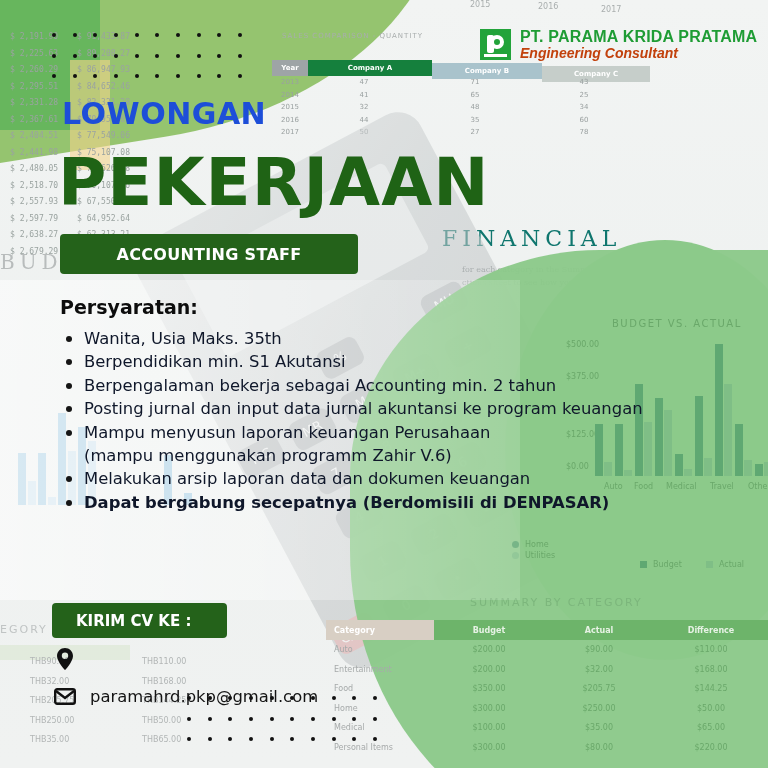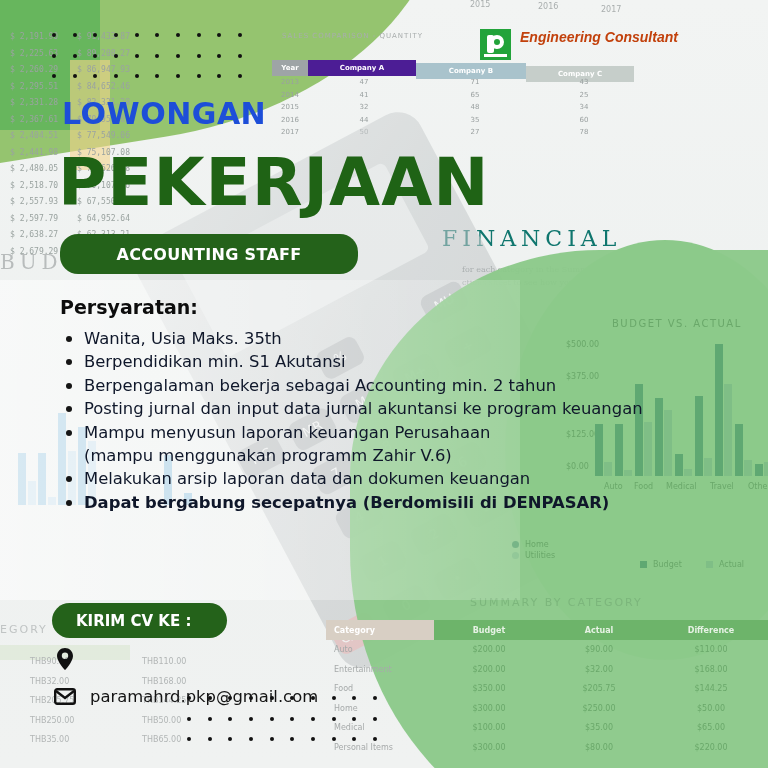--- a/index.html
+++ b/index.html
@@ -66,21 +66,21 @@
   .logo-mark .p-stem{position:absolute;left:7px;top:6px;width:7px;height:18px;background:#fff;border-radius:2px}
   .logo-mark .p-bowl{position:absolute;left:10px;top:6px;width:14px;height:14px;border:4px solid #fff;border-radius:50%}
   .logo-mark .p-tag{position:absolute;left:4px;top:25px;width:23px;height:3px;background:#fff}
   .logo-text{margin-left:9px;line-height:1}
   .logo-name{font-family:"Liberation Sans",sans-serif;font-weight:bold;font-size:16px;color:#1e9c34;letter-spacing:.2px}
   .logo-sub{font-family:"Liberation Sans",sans-serif;font-weight:bold;font-style:italic;font-size:14px;color:#c2410c;margin-top:1px}
 
   .h-lowongan{position:absolute;left:62px;top:96px;font-family:"DejaVu Sans",sans-serif;font-weight:bold;font-size:30px;letter-spacing:.5px;color:#1d4ed8}
   .h-pekerjaan{position:absolute;left:58px;top:150px;font-family:"DejaVu Sans",sans-serif;font-weight:bold;font-size:66px;letter-spacing:1px;color:#1f6315;line-height:1}
 
-  .pill{position:absolute;background:#24621a;color:#fff;border-radius:18px;display:flex;align-items:center;justify-content:center;font-family:"DejaVu Sans",sans-serif;font-weight:bold}
+  .pill{position:absolute;background:#24621a;color:#fff;border-radius:4px;display:flex;align-items:center;justify-content:center;font-family:"DejaVu Sans",sans-serif;font-weight:bold}
   .pill-job{left:60px;top:234px;width:298px;height:40px;font-size:16px;letter-spacing:.3px}
   .pill-cv{left:52px;top:603px;width:175px;height:35px;font-size:15px;justify-content:flex-start;padding-left:24px}
 
   .req-title{position:absolute;left:60px;top:296px;font-family:"DejaVu Sans",sans-serif;font-weight:bold;font-size:19px;color:#0d0d0d}
   .req-list{position:absolute;left:62px;top:327px;list-style:none}
   .req-list li{position:relative;padding-left:22px;font-family:"DejaVu Sans",sans-serif;font-size:16.4px;line-height:23.4px;color:#0f172a;white-space:nowrap}
   .req-list li::before{content:"";position:absolute;left:4px;top:9px;width:6px;height:6px;border-radius:50%;background:#151515}
   .req-list li.cont::before{display:none}
   .req-list li.bold{font-weight:bold}
 
@@ -104,21 +104,21 @@
 </div>
 
 <div class="layer" style="left:470px;top:0;font-size:8px;color:#a9aeae">2015</div>
 <div class="layer" style="left:538px;top:2px;font-size:8px;color:#a9aeae">2016</div>
 <div class="layer" style="left:601px;top:5px;font-size:8px;color:#a9aeae">2017</div>
 
 <div class="sales-title">SALES COMPARISON - QUANTITY</div>
 <div class="year-table">
   <div class="th">
     <div class="c" style="width:36px;background:#9ea4a6;height:16px;line-height:16px">Year</div>
-    <div class="c" style="width:108px;background:#4c1d95;height:16px;line-height:16px">Company A</div>
+    <div class="c" style="width:124px;background:#15803d;height:16px;line-height:16px">Company A</div>
     <div class="c" style="width:110px;background:#a9c3cc;height:16px;line-height:16px;margin-top:6px">Company B</div>
     <div class="c" style="width:108px;background:#c6ceca;height:16px;line-height:16px;margin-top:12px">Company C</div>
   </div>
   <div class="row">
       <div class="c" style="width:36px">2013</div>
       <div class="c" style="width:112px">47</div>
       <div class="c" style="width:110px">71</div>
       <div class="c" style="width:108px">43</div>
     </div>
   <div class="row">
@@ -360,20 +360,21 @@
     <span style="left:186px;top:41.4px"></span>
 </div>
 
 <div class="logo">
   <div class="logo-mark">
     <div class="p-bowl"></div>
     <div class="p-stem"></div>
     <div class="p-tag"></div>
   </div>
   <div class="logo-text">
+    <div class="logo-name">PT. PARAMA KRIDA PRATAMA</div>
     <div class="logo-sub">Engineering Consultant</div>
   </div>
 </div>
 
 <div class="h-lowongan">LOWONGAN</div>
 <div class="h-pekerjaan">PEKERJAAN</div>
 
 <div class="pill pill-job">ACCOUNTING STAFF</div>
 
 <div class="req-title">Persyaratan:</div>

